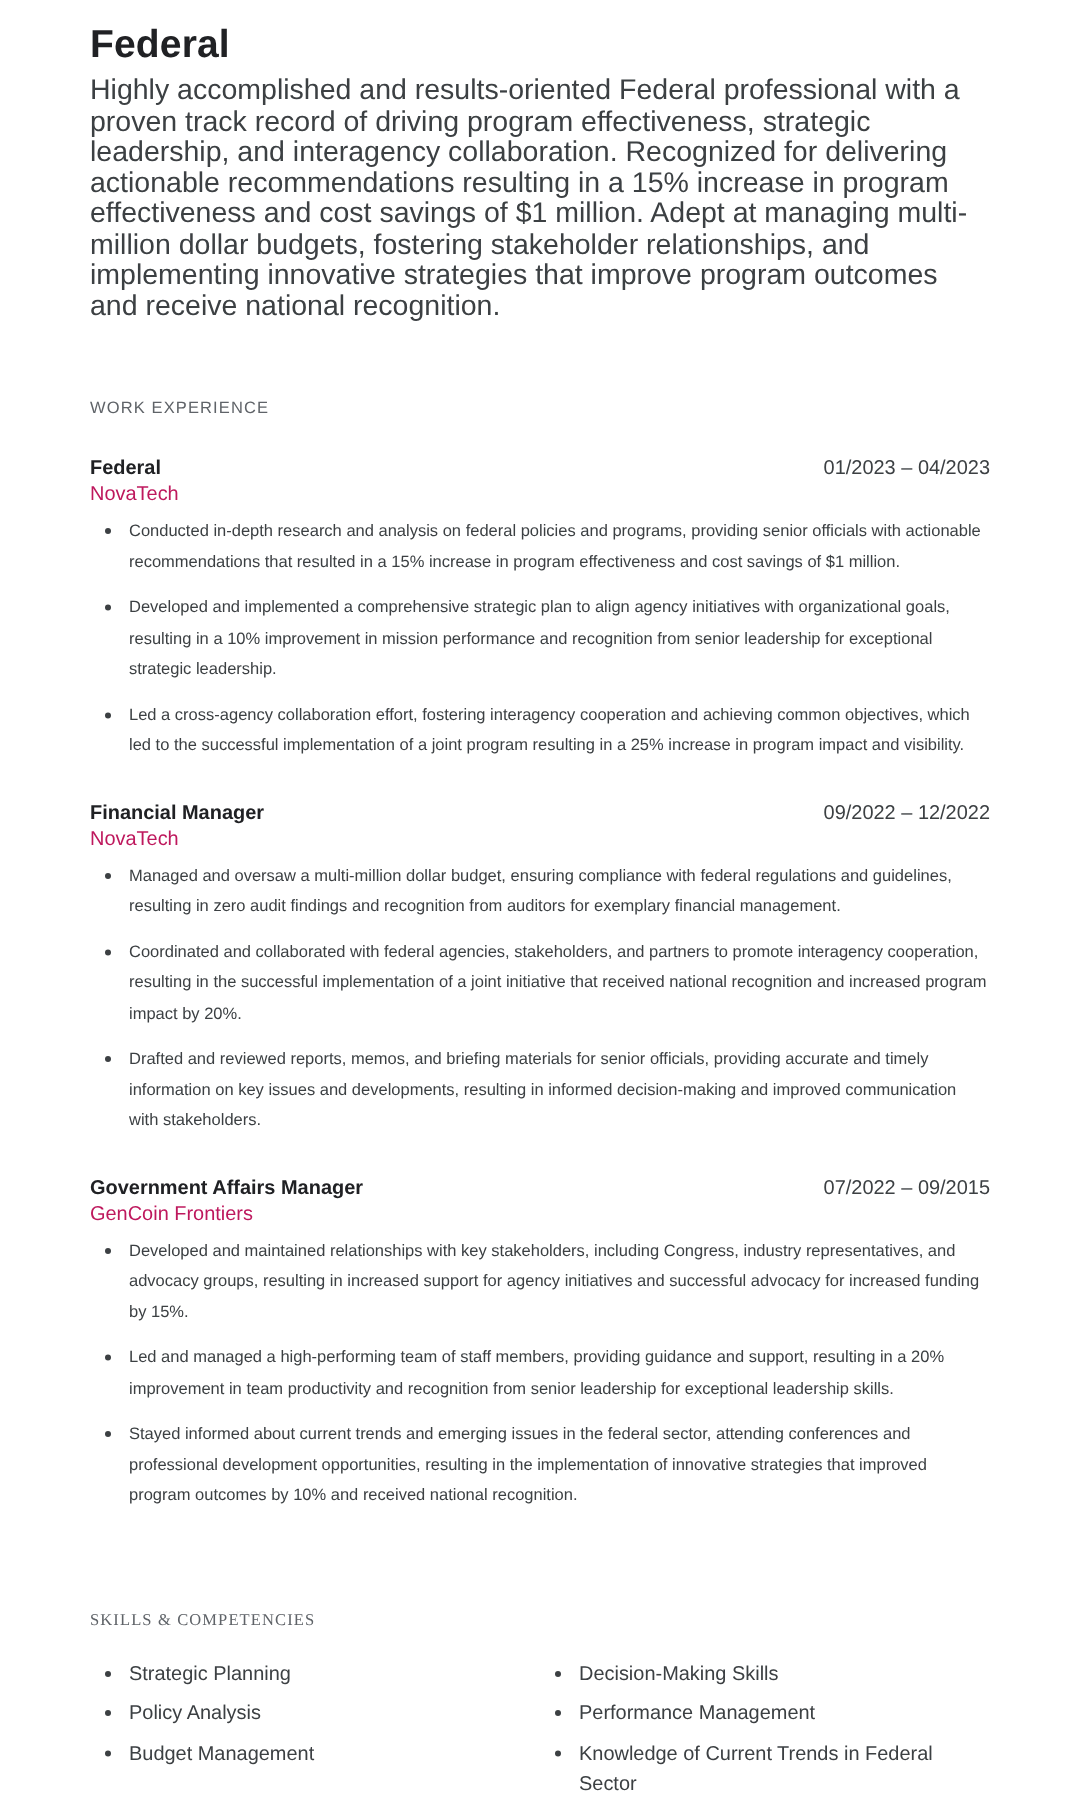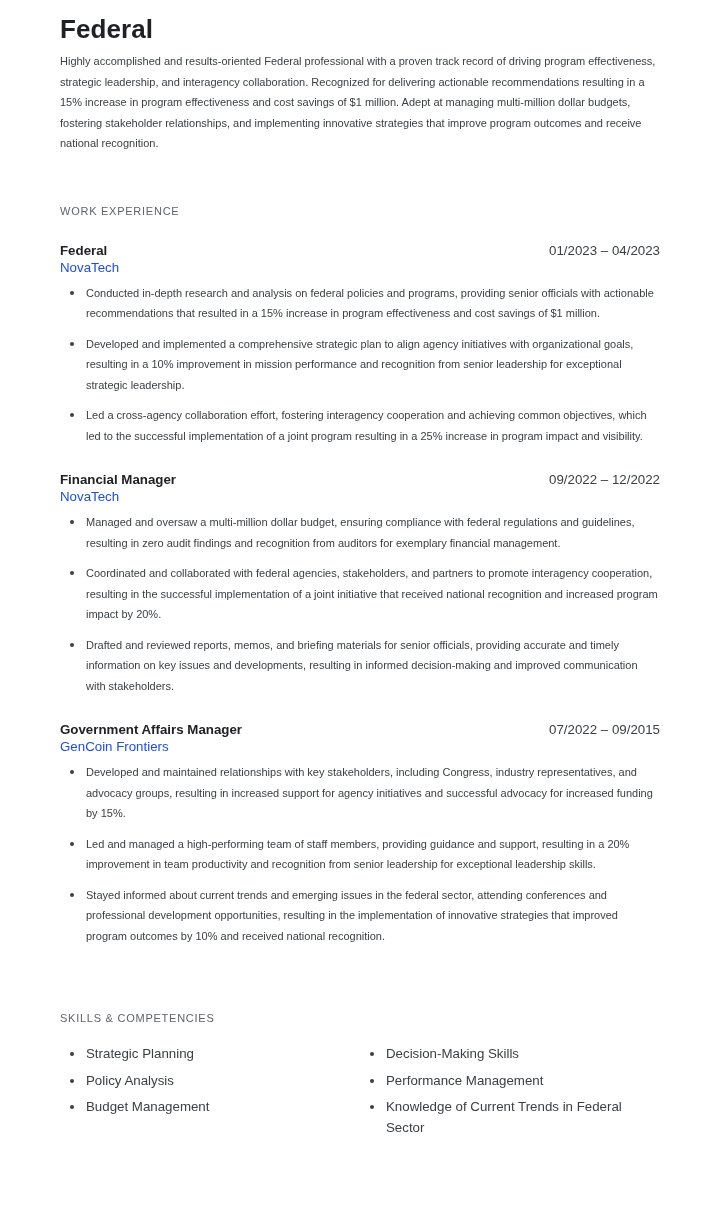--- a/index.html
+++ b/index.html
@@ -26,35 +26,36 @@
   }
   h1.name {
     font-size: 26px;
     line-height: 1.2;
     font-weight: 700;
     color: #202124;
     margin: 0 0 6px 0;
     letter-spacing: 0.1px;
   }
   .summary {
-    font-size: 11px;
+    font-size: 19px;
     line-height: 20.5px;
     color: #3c4043;
     margin: 0;
     max-width: 605px;
   }
   .section-title {
     font-size: 11px;
     letter-spacing: 0.75px;
     color: #5f6368;
     text-transform: uppercase;
     margin: 51px 0 0 0;
   }
   .section-title.skills {
     margin-top: 66px;
+    font-family: Liberation Serif, serif;
   }
   .job {
     margin-top: 26px;
   }
   .job-head {
     display: flex;
     justify-content: space-between;
     align-items: baseline;
   }
   .job-title {
@@ -62,21 +63,21 @@
     font-weight: 700;
     color: #202124;
   }
   .job-dates {
     font-size: 13.3px;
     color: #3c4043;
     white-space: nowrap;
   }
   .job-company {
     font-size: 13.3px;
-    color: #1d4ed8;
+    color: #be185d;
     margin-top: 2px;
   }
   ul.bullets {
     list-style: none;
     margin: 8px 0 0 0;
     padding: 0;
   }
   ul.bullets li {
     position: relative;
     padding-left: 26px;

